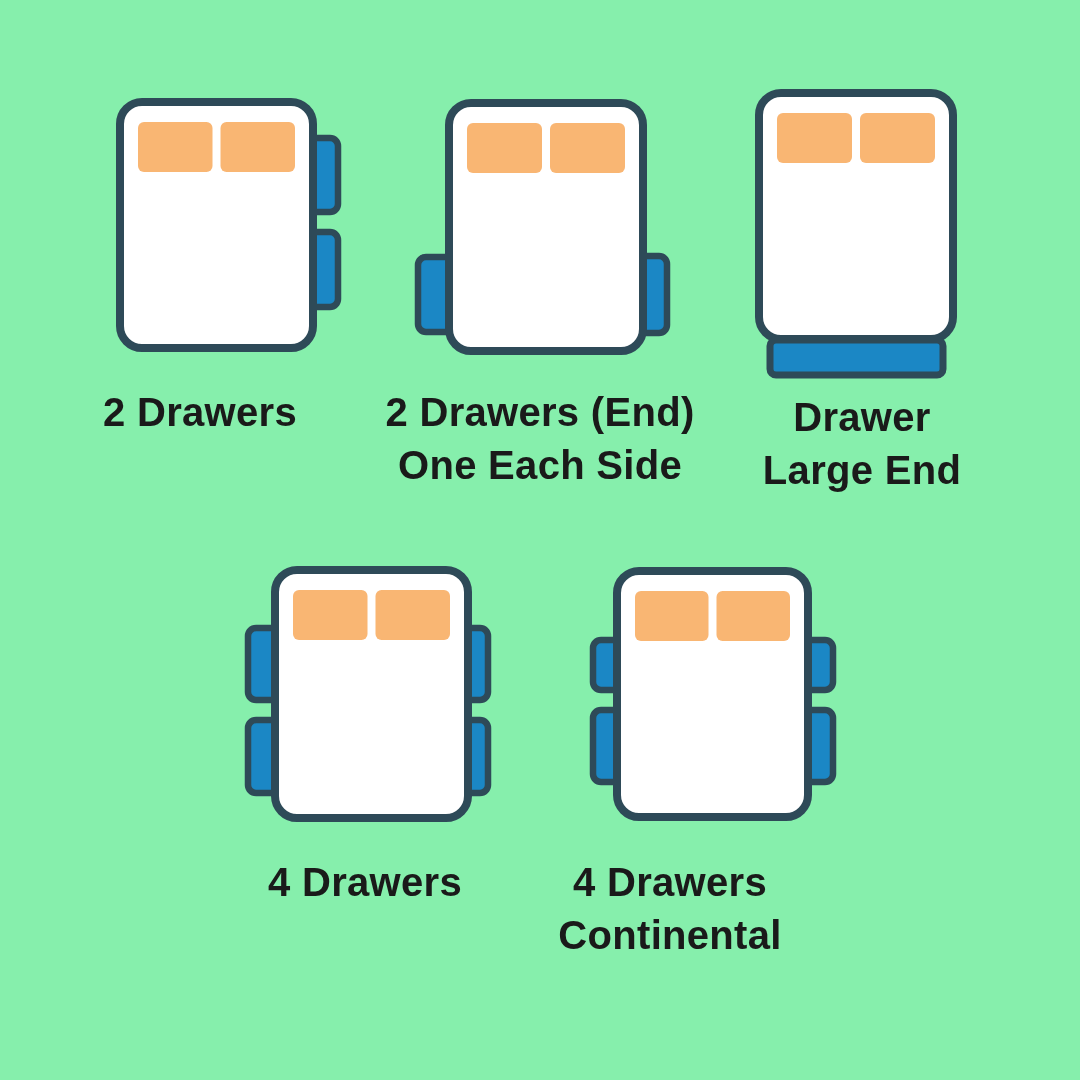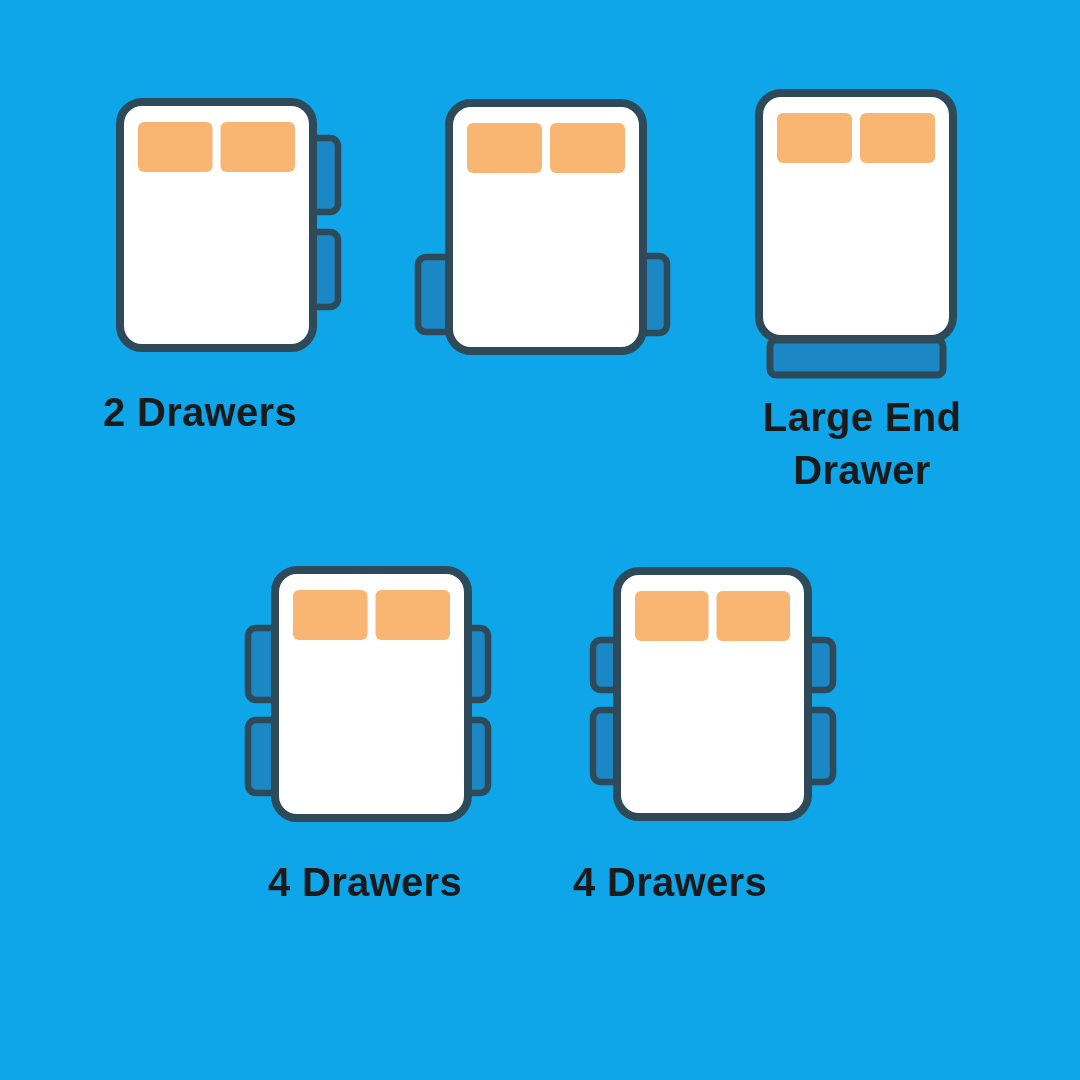--- a/index.html
+++ b/index.html
@@ -1,19 +1,19 @@
 <!DOCTYPE html>
 <html><head>
 <meta charset="utf-8">
 <style>
   html,body{margin:0;padding:0;background:#ffffff;}
   .canvas{
     position:relative;
     width:1080px;height:1080px;
-    background:#0ea5e9;
+    background:#86efac;
     overflow:hidden;
     font-family:"Liberation Sans",sans-serif;
   }
   #diagram-svg{position:absolute;left:0;top:0;}
   .caption{
     position:absolute;
     transform:translateX(-50%);
     text-align:center;
     font-size:40px;
     line-height:53px;
@@ -65,28 +65,33 @@
         <rect x="617" y="571" width="191" height="246" rx="22" ry="22" fill="#ffffff" stroke="#2e4a58" stroke-width="8"></rect>
         <rect x="635" y="591" width="73.5" height="50" rx="6" ry="6" fill="#f9b673"></rect>
         <rect x="716.5" y="591" width="73.5" height="50" rx="6" ry="6" fill="#f9b673"></rect>
       </g>
     </svg>
 
   <div class="caption" style="left: 200px; top: 386px; color: rgb(26, 26, 26);">
     <div>2 Drawers</div>
   </div>
 
+  <div class="caption" style="left: 540px; top: 386px; color: rgb(26, 26, 26);">
+    <div>2 Drawers (End)</div>
+    <div>One Each Side</div>
+  </div>
 
   <div class="caption" style="left: 862px; top: 391px; color: rgb(26, 26, 26);">
+    <div>Drawer</div>
     <div>Large End</div>
-    <div>Drawer</div>
   </div>
 
   <div class="caption" style="left: 365px; top: 856px; color: rgb(26, 26, 26);">
     <div>4 Drawers</div>
     <div></div>
   </div>
 
   <div class="caption" style="left: 670px; top: 856px; color: rgb(26, 26, 26);">
     <div>4 Drawers</div>
+    <div>Continental</div>
   </div>
 
 </div>
 
 </body></html>

